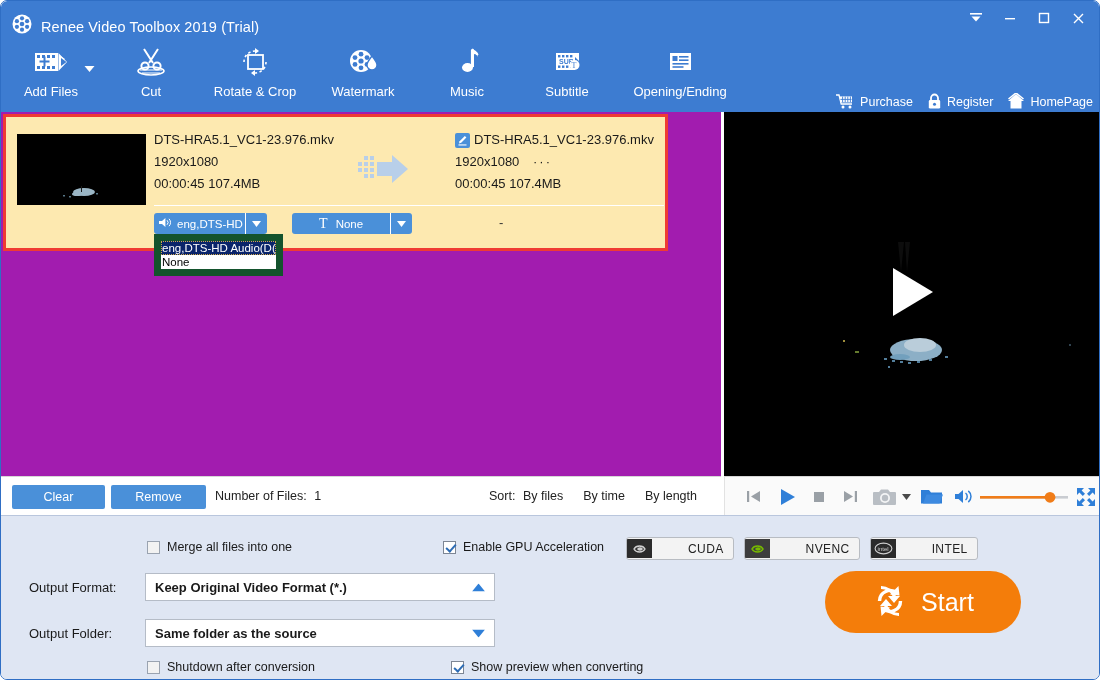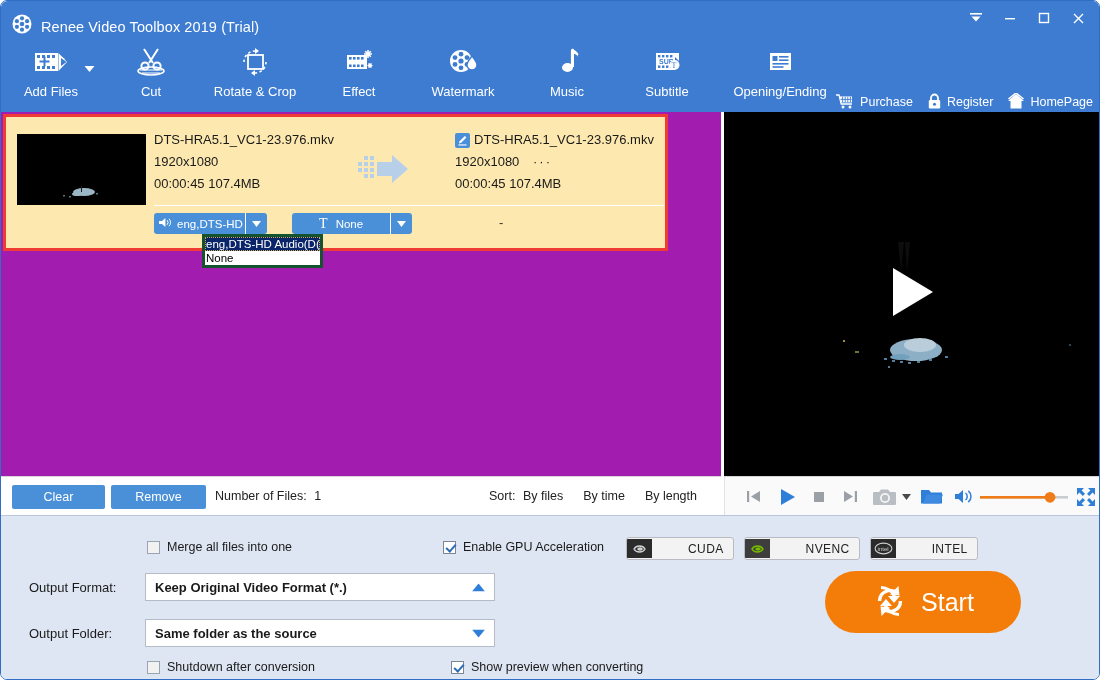--- a/index.html
+++ b/index.html
@@ -90,23 +90,22 @@
     border-radius:3px 0 0 3px;overflow:hidden;white-space:nowrap;
   }
   .combo-arrow{
     background:#4a90d9;width:21px;display:flex;align-items:center;justify-content:center;
     border-left:1px solid #ffffff;border-radius:0 3px 3px 0;
   }
   .dash{position:absolute;left:345px;top:2px;color:#333;font-size:13px;}
 
   .dropdown{
     position:absolute;left:148px;top:117px;width:115px;
-    background:#ffffff;border:3px solid #14532d;z-index:40;
+    background:#ffffff;border:7px solid #14532d;z-index:40;
     font-size:11.5px;
-    margin-left:48px;
   }
   .dd-item{height:14px;line-height:14px;padding:0 1px;white-space:nowrap;overflow:hidden;color:#000;}
   .dd-item.sel{background:#0a246a;color:#ffffff;outline:1px dotted #d0a84a;outline-offset:-1px;}
 
   
   .preview{
     position:absolute;left:723px;top:111px;width:377px;height:364px;background:#000000;
     overflow:hidden;
   }
   .play-overlay{
@@ -267,40 +266,20 @@
         <svg width="36" height="32" viewBox="0 0 36 32">
           <rect x="11" y="9" width="15" height="14" fill="none" stroke="#fff" stroke-width="1.8"></rect>
           <path d="M7 16 a11 11 0 0 1 11 -11 M29 16 a11 11 0 0 1 -11 11" fill="none" stroke="#fff" stroke-width="1.6" stroke-dasharray="2.5,2.5"></path>
           <path d="M18 2 L22 5 L18 8 Z" fill="#fff"></path>
           <path d="M18 24 L14 27 L18 30 Z" fill="#fff"></path>
         </svg>
       </span>
       <span class="tb-label">Rotate &amp; Crop</span>
     </div>
 
-    <div class="tb-item" style="width:100px">
-      <span class="tb-ico">
-        <svg width="36" height="32" viewBox="0 0 36 32">
-          <rect x="6" y="9" width="20" height="14" fill="#fff"></rect>
-          <g fill="#3d7cd1">
-            <rect x="8" y="11" width="2.6" height="2.6"></rect>
-              <rect x="12" y="11" width="2.6" height="2.6"></rect>
-            <rect x="16" y="11" width="2.6" height="2.6"></rect>
-              <rect x="20" y="11" width="2.6" height="2.6"></rect>
-            <rect x="8" y="18.5" width="2.6" height="2.6"></rect>
-              <rect x="12" y="18.5" width="2.6" height="2.6"></rect>
-            <rect x="16" y="18.5" width="2.6" height="2.6"></rect>
-              <rect x="20" y="18.5" width="2.6" height="2.6"></rect>
-          </g>
-          <path d="M27 4 v8 M23 8 h8 M24.2 5.2 l5.6 5.6 M29.8 5.2 l-5.6 5.6" stroke="#fff" stroke-width="1.6"></path>
-          <path d="M29 17 v5 M26.5 19.5 h5 M27.2 17.7 l3.6 3.6 M30.8 17.7 l-3.6 3.6" stroke="#fff" stroke-width="1.2"></path>
-        </svg>
-      </span>
-      <span class="tb-label">Effect</span>
-    </div>
 
     <div class="tb-item" style="width:108px">
       <span class="tb-ico">
         <svg width="36" height="32" viewBox="0 0 36 32">
           <circle cx="16" cy="15" r="11" fill="#fff"></circle>
           <circle cx="16" cy="15" r="2.6" fill="#3d7cd1"></circle>
           <circle cx="16" cy="8.2" r="2.4" fill="#3d7cd1"></circle>
           <circle cx="16" cy="21.8" r="2.4" fill="#3d7cd1"></circle>
           <circle cx="10" cy="11.6" r="2.4" fill="#3d7cd1"></circle>
           <circle cx="22" cy="11.6" r="2.4" fill="#3d7cd1"></circle>

